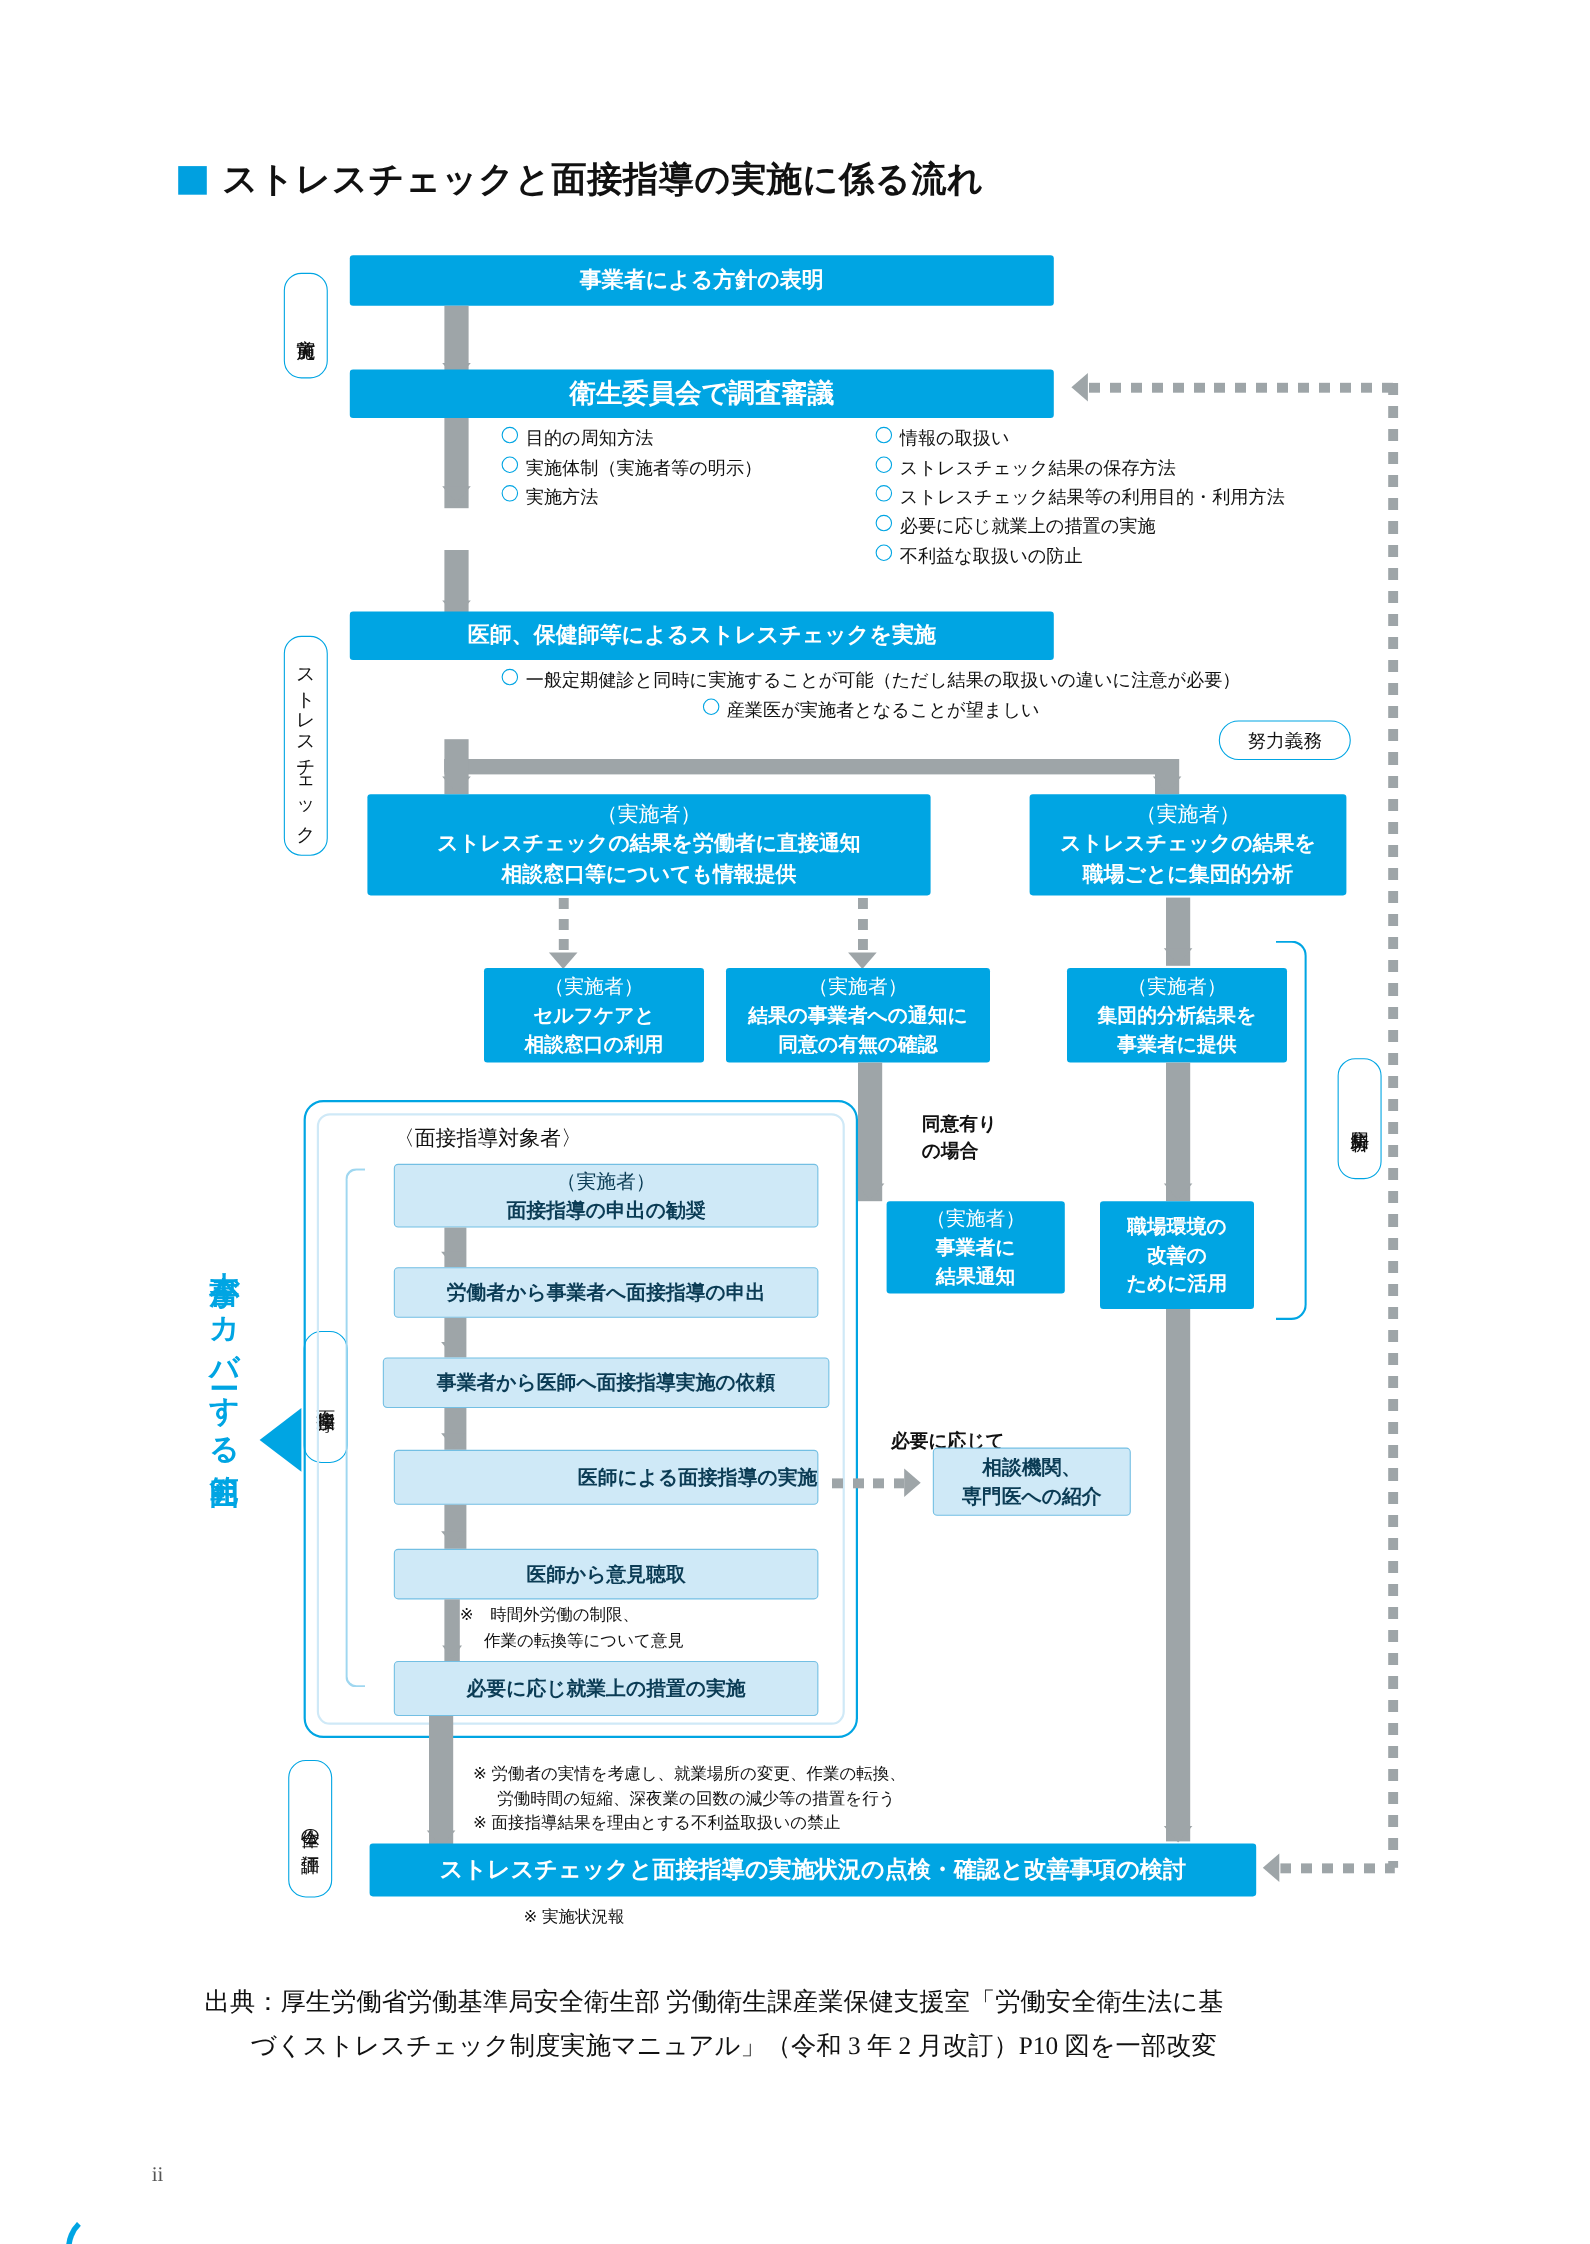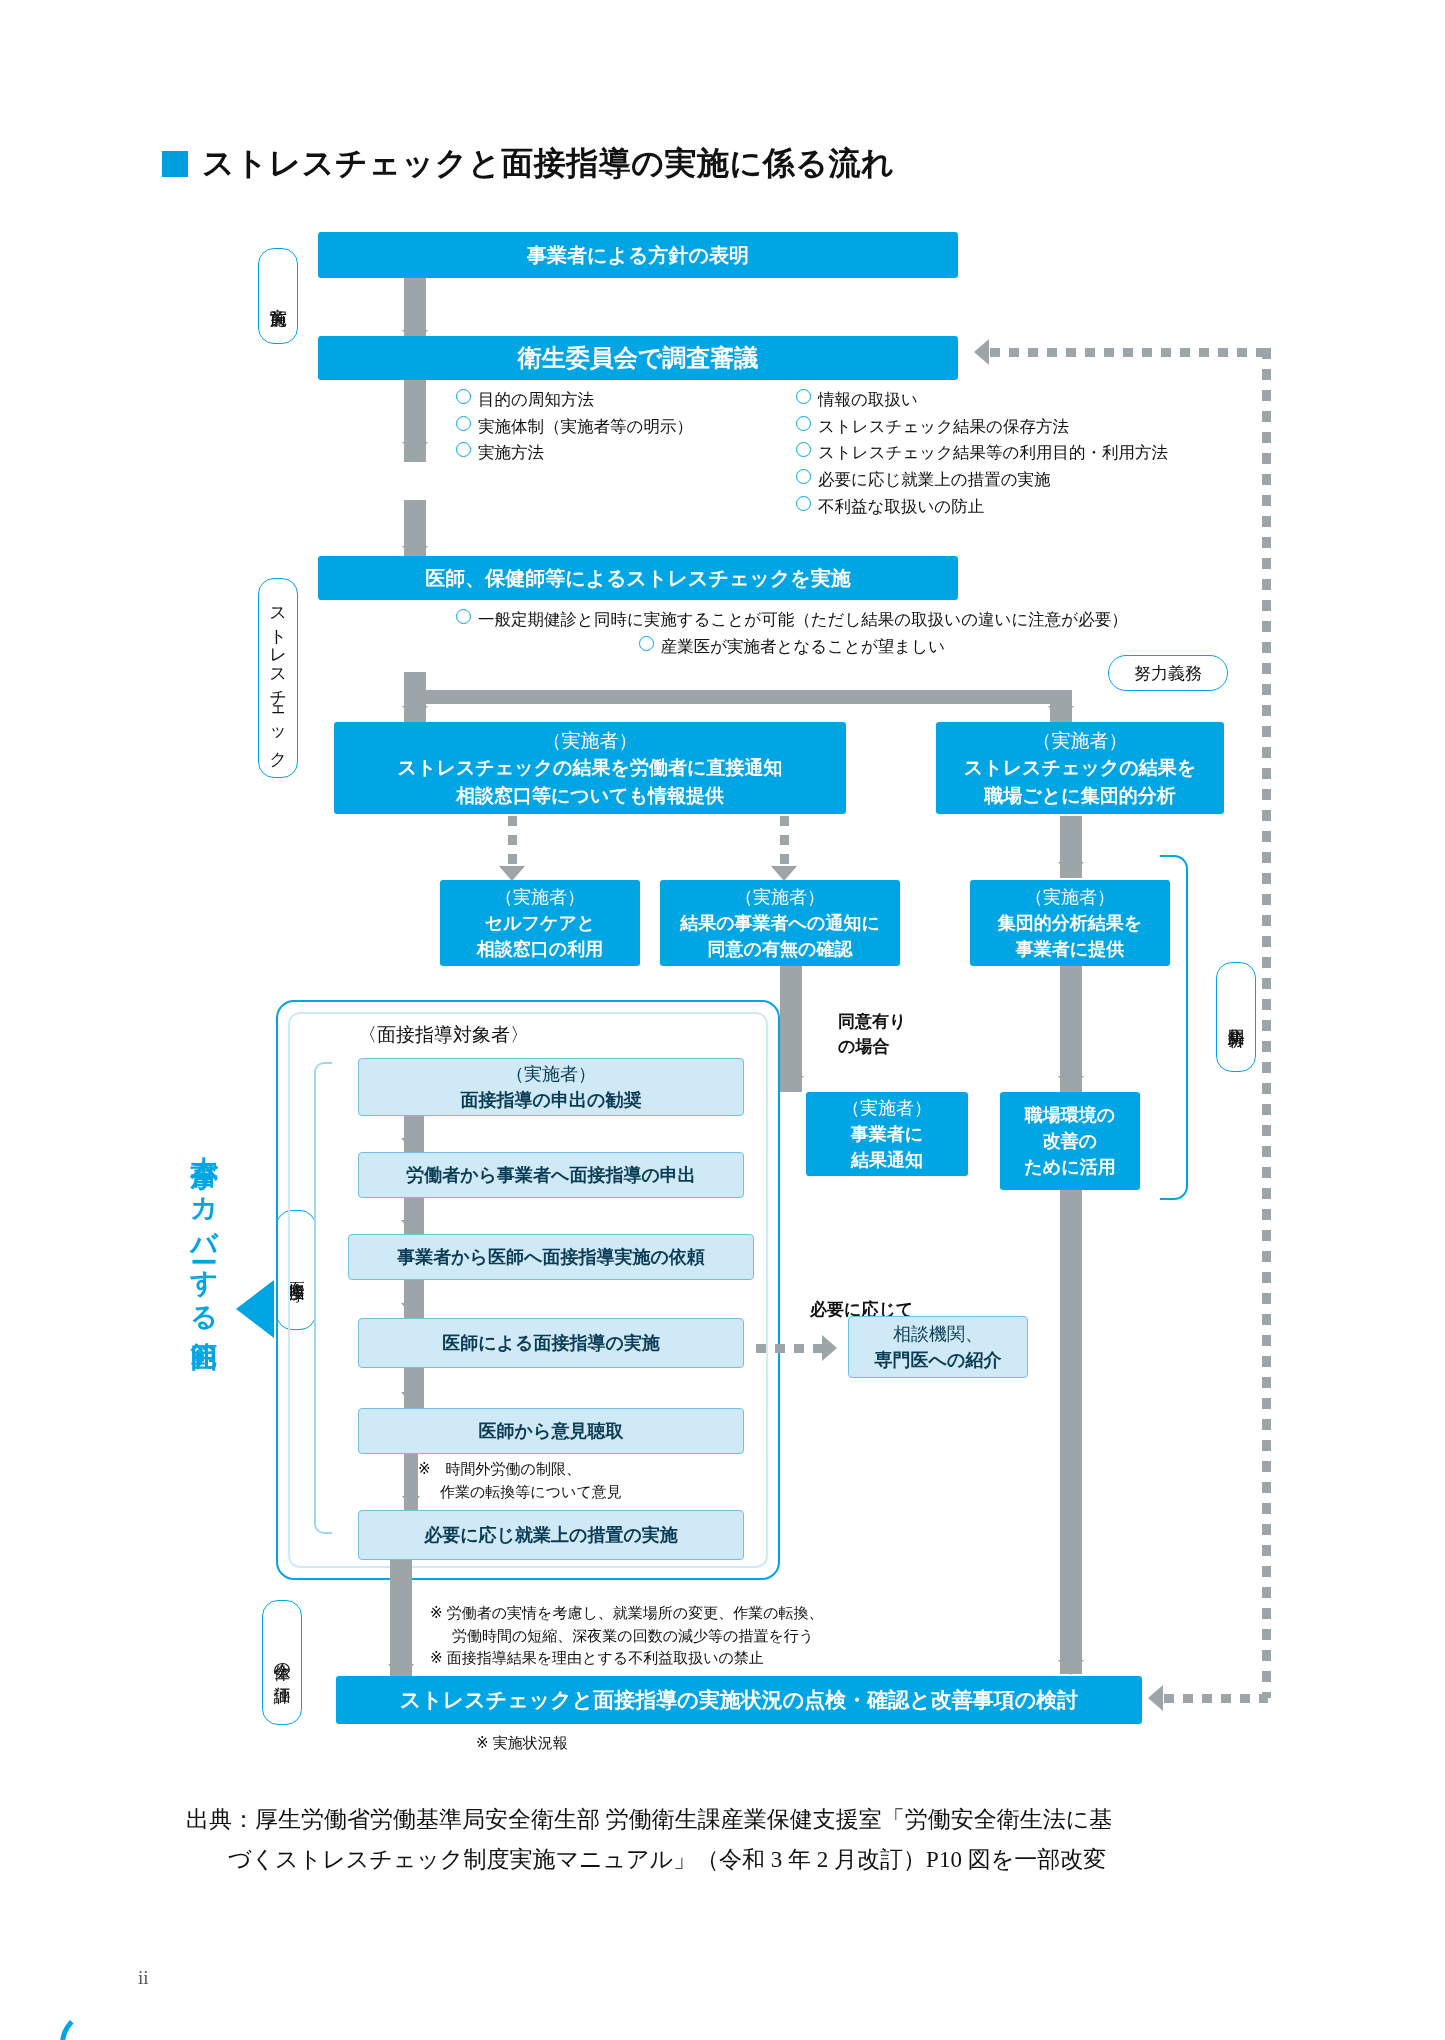--- a/index.html
+++ b/index.html
@@ -231,21 +231,21 @@
   </div>
   <div class="ar" style="left:404px;top:1198px;width:20px;height:36px;"></div>
   <div class="arrowhead ah-down" style="left:401px;top:1220px;border-left-width:11px;border-right-width:11px;border-top-width:13px;"></div>
 
   <div class="box light" style="left:348px;top:1234px;width:406px;height:46px;font-size:18px;">
     <span style="font-weight:bold">事業者から医師へ面接指導実施の依頼</span>
   </div>
   <div class="ar" style="left:404px;top:1280px;width:20px;height:38px;"></div>
   <div class="arrowhead ah-down" style="left:401px;top:1303px;border-left-width:11px;border-right-width:11px;border-top-width:13px;"></div>
 
-  <div class="box light" style="left:358px;top:1318px;width:386px;height:50px;font-size:18px;">
+  <div class="box light" style="left:358px;top:1318px;width:386px;height:50px;font-size:18px;align-items:flex-end;">
     <span style="font-weight:bold">医師による面接指導の実施</span>
   </div>
   <div class="ar" style="left:404px;top:1368px;width:20px;height:40px;"></div>
   <div class="arrowhead ah-down" style="left:401px;top:1392px;border-left-width:11px;border-right-width:11px;border-top-width:13px;"></div>
 
   <div class="box light" style="left:358px;top:1408px;width:386px;height:46px;font-size:18px;">
     <span style="font-weight:bold">医師から意見聴取</span>
   </div>
 
   <div class="note" style="left:418px;top:1458px;">
@@ -259,21 +259,21 @@
     <span style="font-weight:bold">必要に応じ就業上の措置の実施</span>
   </div>
 
   <div style="position:absolute;left:314px;top:1062px;width:18px;height:472px;border:2px solid #9fd7f0;border-right:none;border-radius:10px 0 0 10px;box-sizing:border-box;"></div>
 
   <div class="label-bold" style="left:810px;top:1298px;color:#111;">必要に応じて</div>
   <div class="dash-h" style="left:756px;top:1344px;width:66px;"></div>
   <div class="arrowhead ah-right" style="left:822px;top:1335px;"></div>
 
   <div class="box light" style="left:848px;top:1316px;width:180px;height:62px;font-size:18px;">
-    <span style="font-weight:normal">相談機関、</span>
+    <span style="font-weight:bold">相談機関、</span>
     <span style="font-weight:bold">専門医への紹介</span>
   </div>
 
   <div class="big-left-arrow" style="left:236px;top:1280px;"></div>
   <div class="cover-text" style="left:190px;top:1135px;">本書がカバーする範囲</div>
 
   <div class="note" style="left:430px;top:1602px;">
     <div>※ 労働者の実情を考慮し、就業場所の変更、作業の転換、</div>
     <div style="margin-left:22px">労働時間の短縮、深夜業の回数の減少等の措置を行う</div>
     <div>※ 面接指導結果を理由とする不利益取扱いの禁止</div>

